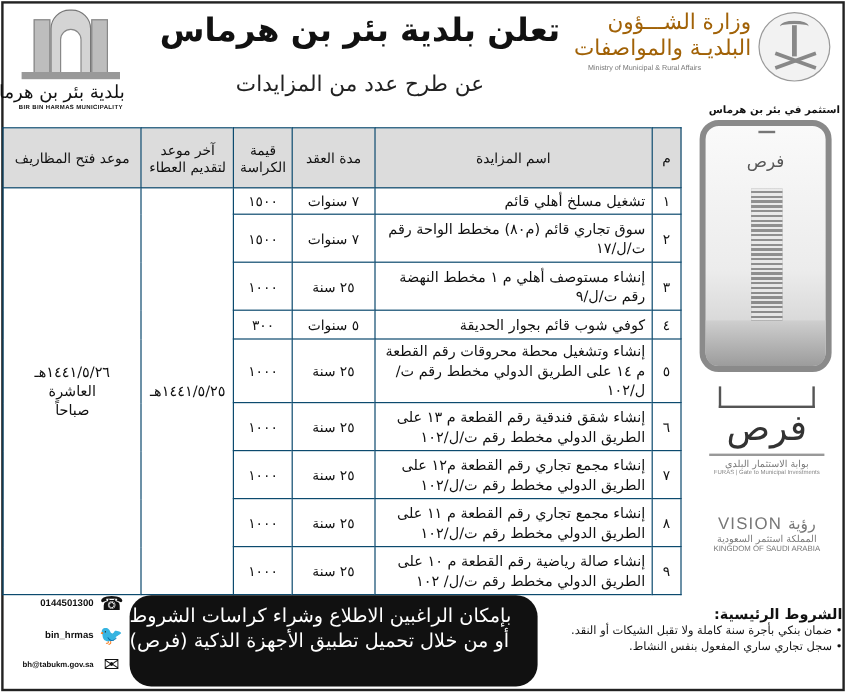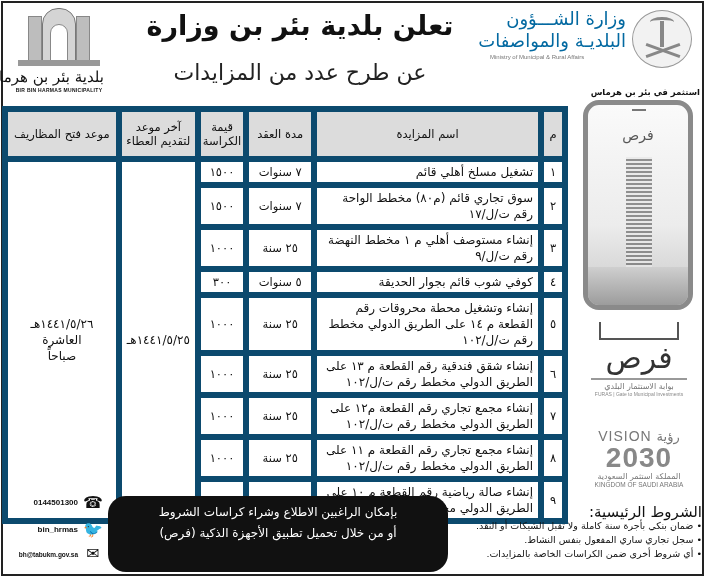--- a/index.html
+++ b/index.html
@@ -12,34 +12,34 @@
     .muni-logo .gate { width: 70px; height: 56px; margin: 0 auto; position: relative; }
     .muni-logo .gate .tower { position: absolute; top: 10px; width: 14px; height: 46px; background: #bdbdbd; border: 1px solid #888; }
     .muni-logo .gate .tower.l { left: 4px; } .muni-logo .gate .tower.r { right: 4px; }
     .muni-logo .gate .arch { position: absolute; left: 18px; top: 2px; width: 34px; height: 54px; background: #d4d4d4; border: 1px solid #777; border-radius: 16px 16px 0 0; }
     .muni-logo .gate .arch-in { position: absolute; left: 26px; top: 18px; width: 18px; height: 38px; background: #fff; border: 1px solid #888; border-radius: 9px 9px 0 0; }
     .muni-logo .gate .base { position: absolute; left: -6px; bottom: -4px; width: 82px; height: 6px; background: #999; }
     .muni-logo .ar { font-family: "DejaVu Serif", serif; font-size: 15px; margin-top: 6px; direction: rtl; white-space: nowrap; }
     .muni-logo .en { font-family: "Liberation Sans", sans-serif; font-size: 5px; font-weight: bold; letter-spacing: 0.3px; margin-top: 1px; white-space: nowrap; }
 
     .main-title { position: absolute; left: 110px; top: 10px; width: 380px; text-align: center; direction: rtl; font-family: "DejaVu Sans", sans-serif; font-weight: bold; font-size: 27px; color: #111; white-space: nowrap; }
-    .sub-title { position: absolute; left: 140px; top: 60px; width: 320px; text-align: center; direction: rtl; font-size: 22px; color: #222; white-space: nowrap; }
+    .sub-title { position: absolute; left: 140px; top: 60px; width: 320px; text-align: center; direction: rtl; font-size: 18px; color: #222; white-space: nowrap; }
 
     .ministry { position: absolute; left: 490px; top: 8px; width: 136px; text-align: right; direction: rtl; }
-    .ministry .l1, .ministry .l2 { font-size: 18px; color: #0369a1; line-height: 22px; white-space: nowrap; }
+    .ministry .l1, .ministry .l2 { font-size: 18px; color: #a16207; line-height: 22px; white-space: nowrap; }
     .ministry .en { font-family: "Liberation Sans", sans-serif; font-size: 6px; color: #777; direction: ltr; text-align: left; margin-top: 2px; white-space: nowrap; }
     .emblem { position: absolute; left: 632px; top: 10px; width: 60px; height: 58px; border: 1px solid #999; border-radius: 50%; background: #f2f2f2; }
     .emblem .palm { position: absolute; left: 27px; top: 10px; width: 4px; height: 26px; background: #888; }
     .emblem .fronds { position: absolute; left: 17px; top: 6px; width: 24px; height: 10px; border-top: 3px solid #888; border-radius: 50% 50% 0 0; }
     .emblem .sw1, .emblem .sw2 { position: absolute; top: 38px; left: 12px; width: 36px; height: 3px; background: #888; }
     .emblem .sw1 { transform: rotate(20deg); } .emblem .sw2 { transform: rotate(-20deg); }
 
     
     .tbl { position: absolute; left: 2px; top: 106px; width: 566px; border-collapse: collapse; direction: rtl; font-size: 11.5px; }
-    .tbl th, .tbl td { border: 6px solid #0c4a6e; text-align: center; vertical-align: middle; }
+    .tbl th, .tbl td { border: 1px solid #0c4a6e; text-align: center; vertical-align: middle; }
     .tbl th { background: #dcdcdc; font-weight: normal; font-size: 11.5px; line-height: 14px; height: 50px; padding: 2px; }
     .tbl td { padding: 2px 5px; line-height: 16px; }
     .tbl td.name { text-align: right; font-size: 12px; }
     .tbl td.num { font-size: 11.5px; }
     .col-m { width: 24px; } .col-name { width: 228px; } .col-dur { width: 68px; } .col-val { width: 48px; }
     .col-last { width: 76px; } .col-open { width: 114px; }
     .tbl td.span { background: #fff; font-size: 12px; line-height: 16px; }
 
     
     .invest-label { position: absolute; left: 576px; top: 87px; width: 124px; text-align: right; direction: rtl; font-size: 8.5px; font-weight: bold; white-space: nowrap; }
@@ -57,24 +57,24 @@
     .furas-big .en { font-family: "Liberation Sans", sans-serif; font-size: 5px; color: #888; }
 
     .vision { position: absolute; left: 578px; top: 428px; width: 122px; text-align: center; color: #777; }
     .vision .row1 { font-family: "Liberation Sans", sans-serif; font-size: 14px; letter-spacing: 1px; }
     .vision .row1 .arv { direction: rtl; font-family: "DejaVu Sans", sans-serif; font-size: 13px; }
     .vision .year { font-family: "Liberation Sans", sans-serif; font-weight: bold; font-size: 28px; line-height: 28px; color: #888; letter-spacing: 1px; }
     .vision .ar { font-size: 8px; direction: rtl; }
     .vision .en { font-family: "Liberation Sans", sans-serif; font-size: 6.5px; }
 
     .terms { position: absolute; left: 456px; top: 505px; width: 246px; direction: rtl; text-align: right; font-size: 9.5px; line-height: 14px; white-space: nowrap; }
-    .terms .head { font-weight: normal; font-size: 15px; }
-
-    
-    .notice { position: absolute; left: 108px; top: 496px; width: 340px; height: 76px; background: #111; color: #fff; border-radius: 18px; direction: rtl; text-align: center; font-size: 12px; line-height: 21px; padding-top: 6px; white-space: nowrap; }
+    .terms .head { font-weight: bold; font-size: 12px; }
+
+    
+    .notice { position: absolute; left: 108px; top: 496px; width: 340px; height: 76px; background: #111; color: #fff; border-radius: 18px; direction: rtl; text-align: left; font-size: 16px; line-height: 21px; padding-top: 6px; white-space: nowrap; }
     .contact { position: absolute; left: 4px; width: 100px; height: 20px; }
     .contact .txt { position: absolute; right: 26px; top: 4px; font-family: "Liberation Sans", sans-serif; font-weight: bold; font-size: 8px; white-space: nowrap; }
     .contact .ico { position: absolute; right: 0; top: 0; width: 22px; height: 18px; text-align: center; font-size: 16px; line-height: 18px; color: #111; }
     .c1 { top: 494px; } .c2 { top: 521px; } .c3 { top: 545px; }
     .c3 .txt { font-size: 6.5px; top: 6px; }
   </style>
 </head>
 <body>
 
 <div class="frame"></div>
@@ -84,21 +84,21 @@
     <div class="tower l"></div>
       <div class="tower r"></div>
     <div class="arch"></div>
       <div class="arch-in"></div>
     <div class="base"></div>
   </div>
   <div class="ar">بلدية بئر بن هرماس</div>
   <div class="en">BIR BIN HARMAS MUNICIPALITY</div>
 </div>
 
-<div class="main-title">تعلن بلدية بئر بن وزارة</div>
+<div class="main-title">تعلن بلدية بئر بن هرماس</div>
 <div class="sub-title">عن طرح عدد من المزايدات</div>
 
 <div class="ministry">
   <div class="l1">وزارة الشـــؤون</div>
   <div class="l2">البلديـة والمواصفات</div>
   <div class="en">Ministry of Municipal &amp; Rural Affairs</div>
 </div>
 <div class="emblem">
   <div class="fronds"></div>
     <div class="palm"></div>
@@ -195,30 +195,28 @@
   <div class="rule"></div>
   <div class="ar">بوابة الاستثمار البلدي</div>
   <div class="en">FURAS | Gate to Municipal Investments</div>
 </div>
 
 <div class="vision">
   <div class="row1">
     <span>VISION</span>
     <span class="arv">رؤية</span>
   </div>
-  <div class="year">2030</div>
   <div class="ar">المملكة استثمر السعودية</div>
   <div class="en">KINGDOM OF SAUDI ARABIA</div>
 </div>
 
 <div class="terms">
   <div class="head">الشروط الرئيسية:</div>
   <div>• ضمان بنكي بأجرة سنة كاملة ولا تقبل الشيكات أو النقد.</div>
   <div>• سجل تجاري ساري المفعول بنفس النشاط.</div>
-  <div>• أي شروط أخرى ضمن الكراسات الخاصة بالمزايدات.</div>
 </div>
 
 <div class="notice">
   <div>بإمكان الراغبين الاطلاع وشراء كراسات الشروط</div>
   <div>أو من خلال تحميل تطبيق الأجهزة الذكية (فرص)</div>
 </div>
 
 <div class="contact c1">
   <span class="txt">0144501300</span>
   <span class="ico">☎</span>

